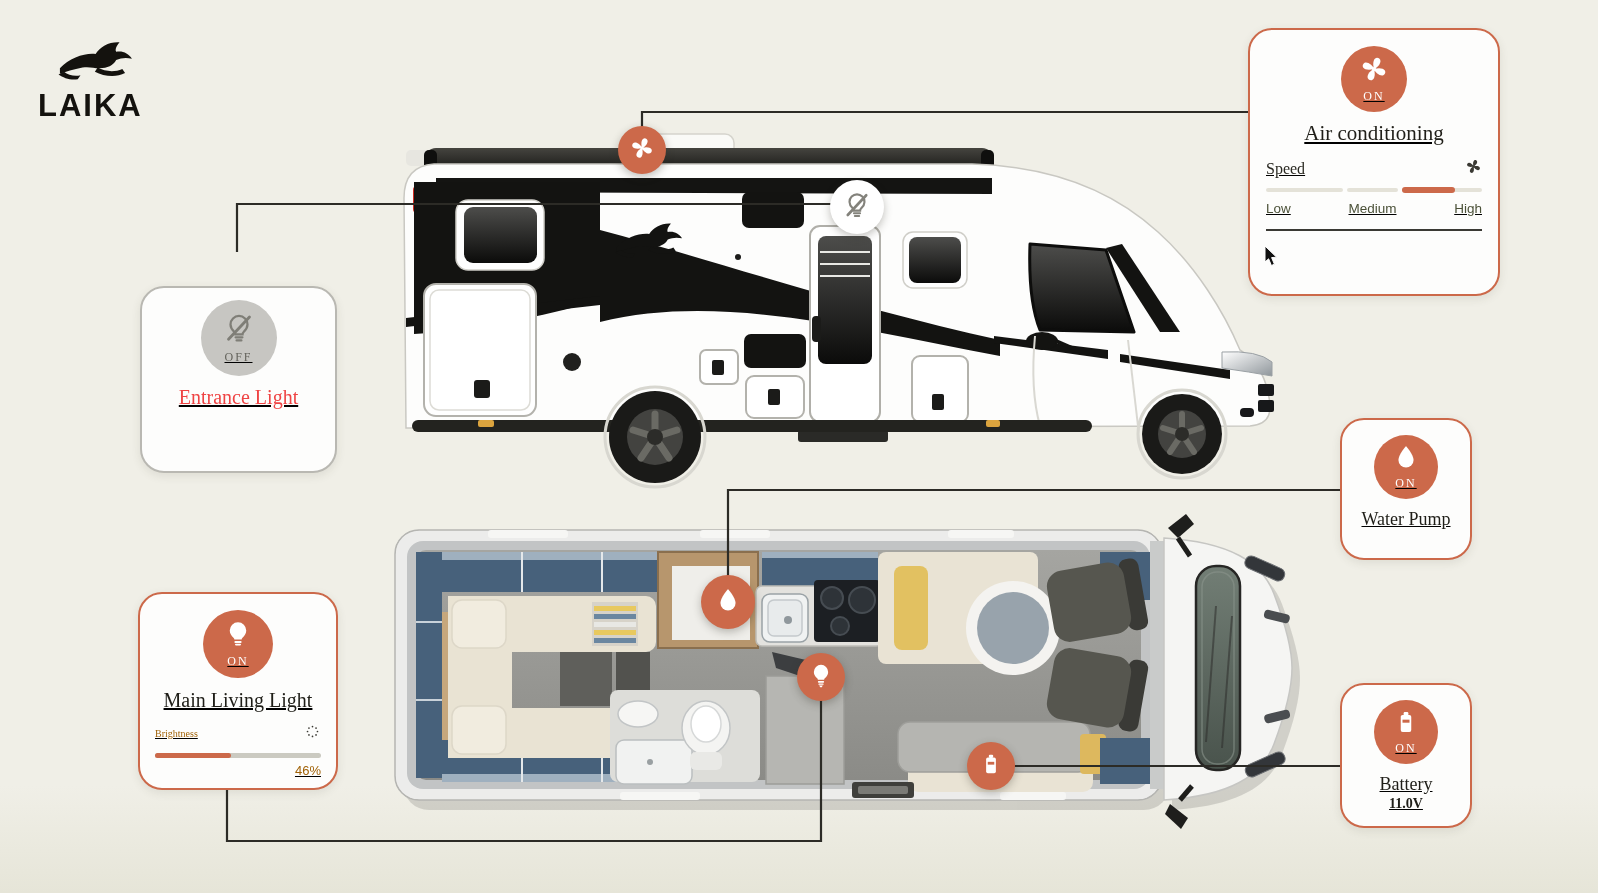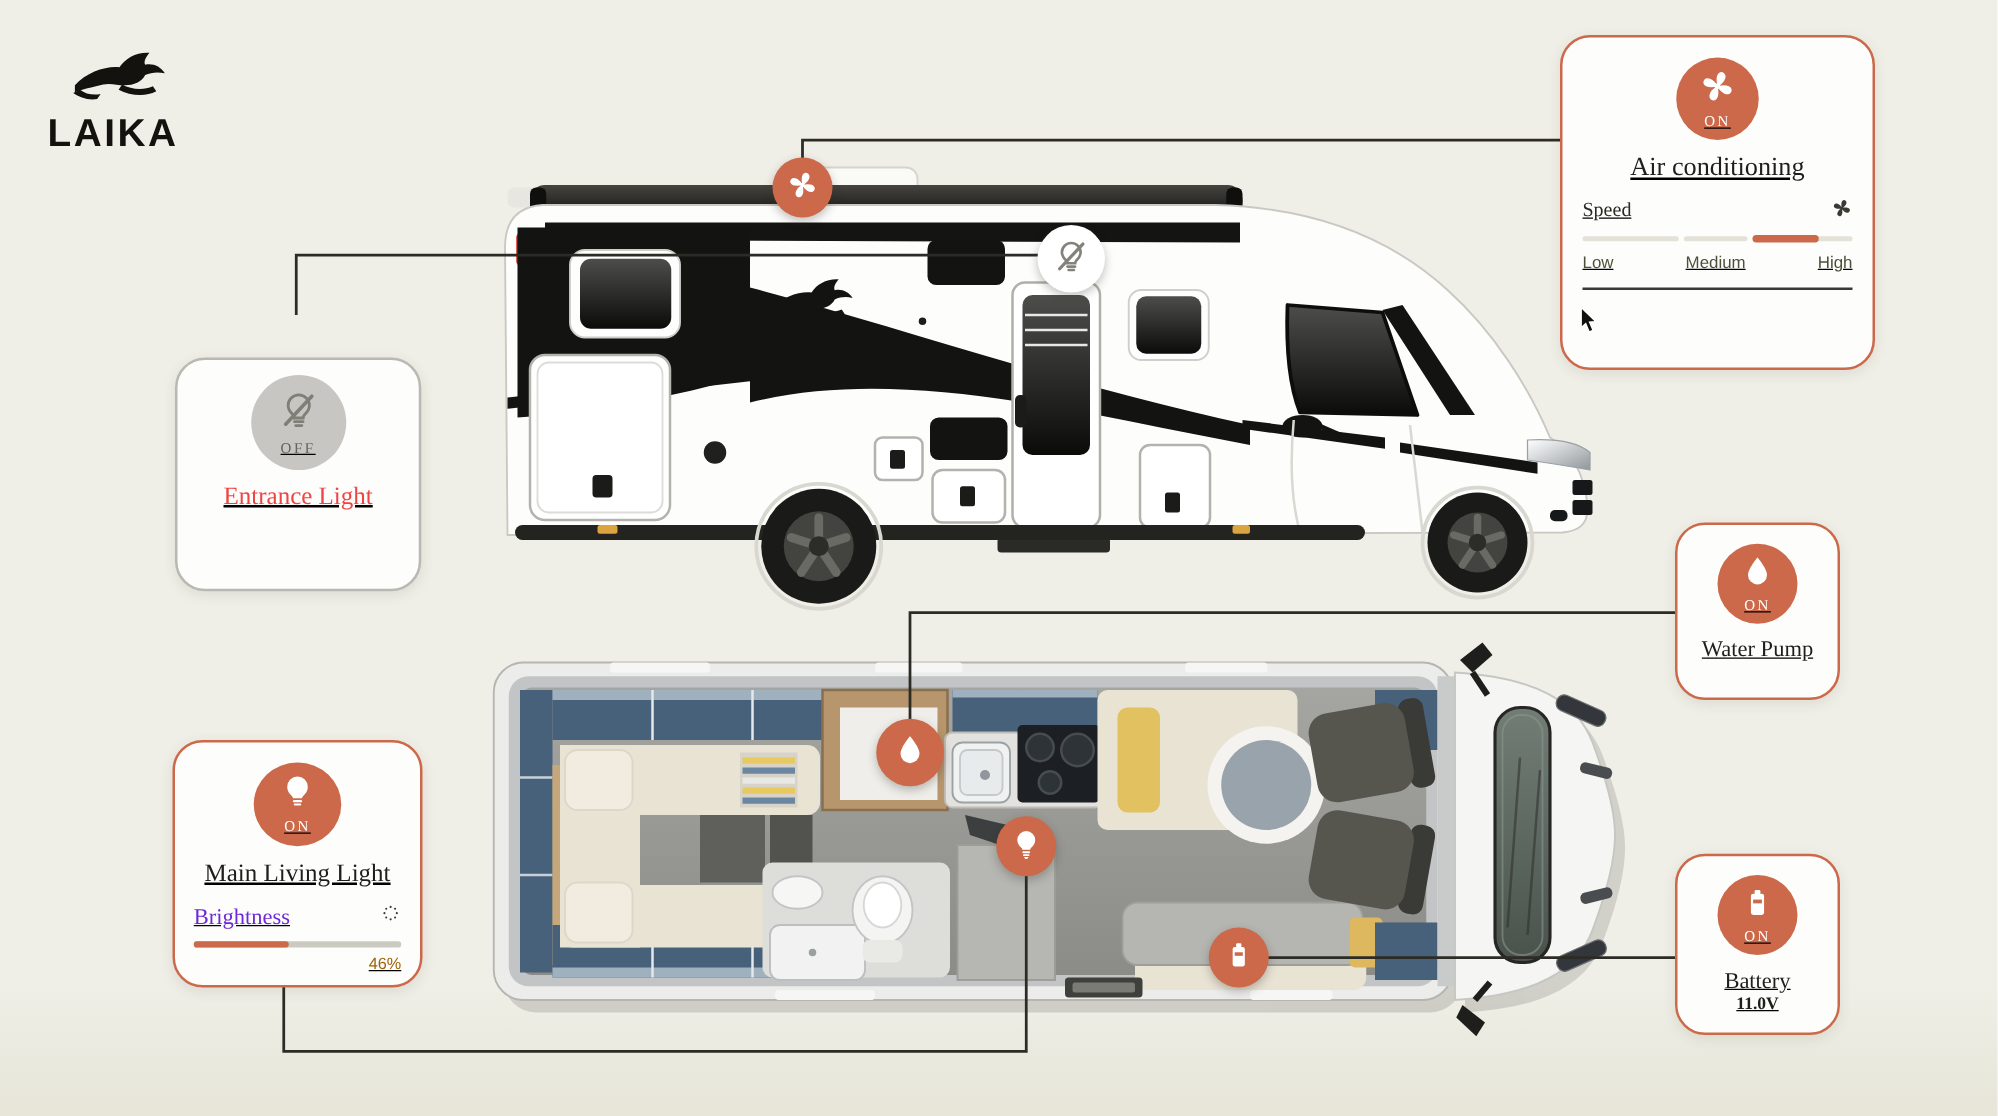--- a/index.html
+++ b/index.html
@@ -47,21 +47,21 @@
   .temp-lines{width:100%;margin-top:9px;font-size:15.5px;color:#2a2922;line-height:19px;}
   
   #card-entrance{left:140px;top:250px;width:197px;height:187px;padding-top:12px;margin-top:36px;}
   #card-entrance .status-circle{width:76px;height:76px;}
   #card-entrance .card-title{font-size:20px;color:#ef4444;margin-top:10px;}
   
   #card-living{left:138px;top:592px;width:200px;height:198px;padding:16px 15px 10px;}
   #card-living .status-circle{width:70px;height:70px;}
   #card-living .card-title{font-size:20px;margin-top:11px;}
   .bright-row{width:100%;display:flex;justify-content:space-between;align-items:center;margin-top:11px;}
-  .bright-row .row-label{font-size:18px;color:#6d28d9;}
+  .bright-row .row-label{font-size:10px;color:#a16207;}
   .progress{position:relative;width:100%;height:5px;background:#cbcac1;border-radius:3px;margin-top:9px;cursor:pointer;}
   .progress .p-fill{position:absolute;left:0;top:0;height:5px;background:#cc694a;border-radius:3px;}
   .progress-value{width:100%;text-align:right;font-family:"Liberation Sans", sans-serif;
     font-size:13px;color:#a16207;margin-top:5px;}
   
   .small-card{width:132px;padding-top:15px;}
   #card-water{left:1340px;top:418px;height:142px;}
   #card-battery{left:1340px;top:683px;height:145px;}
   .small-card .status-circle{width:64px;height:64px;}
   .small-card .card-title{font-size:18px;margin-top:10px;}

